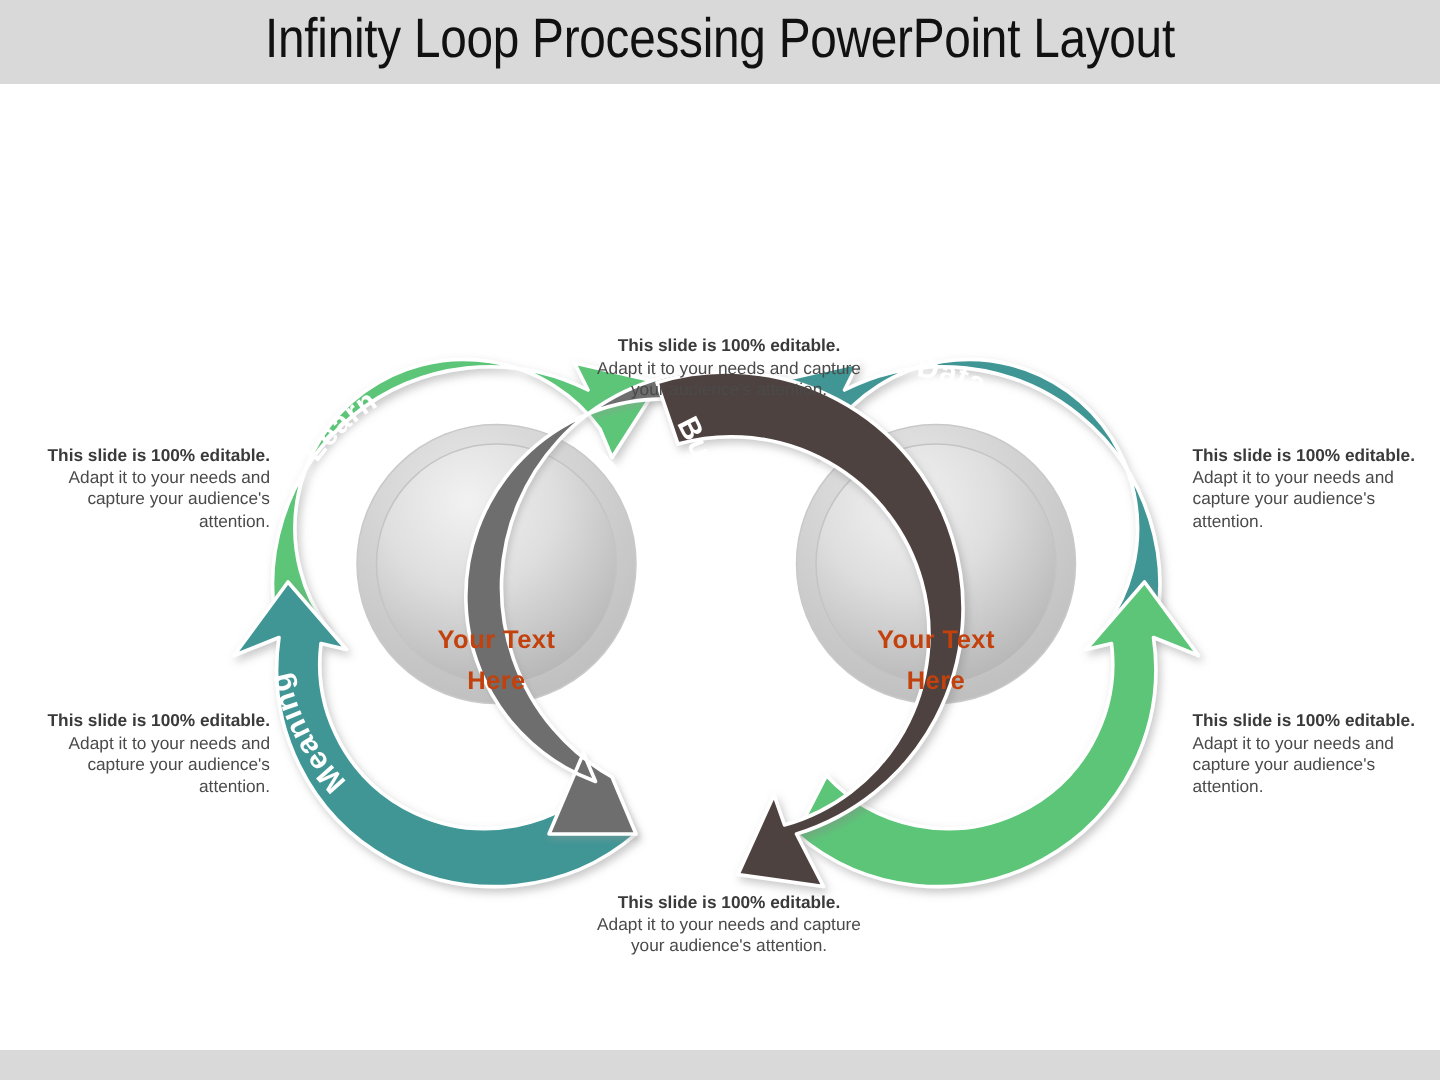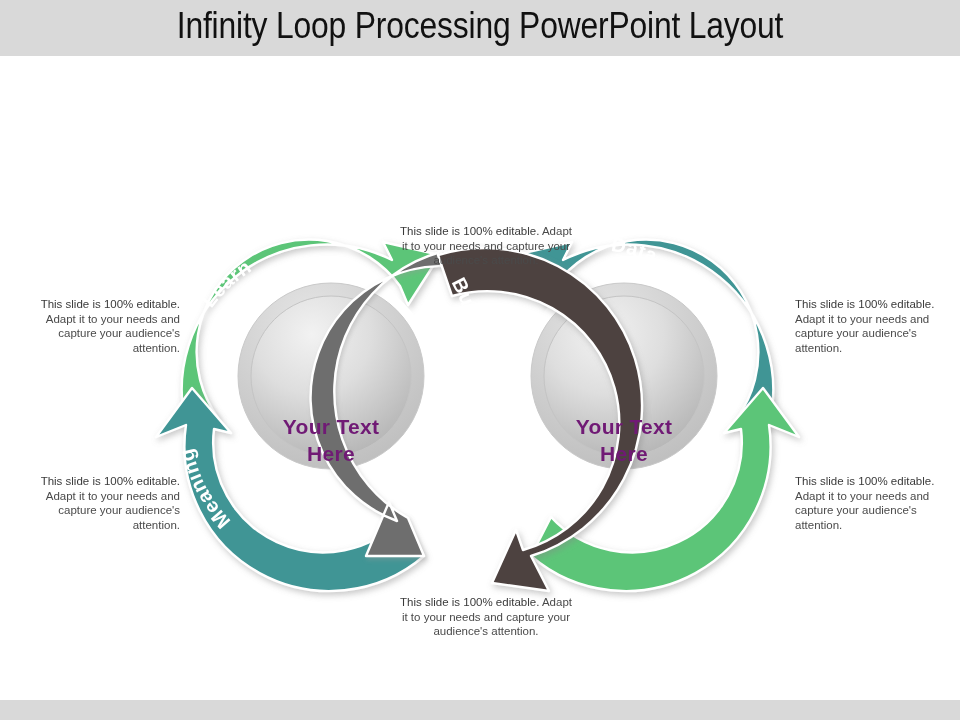--- a/index.html
+++ b/index.html
@@ -57,36 +57,36 @@
   
   .callout {
     position: absolute;
     font-size: 11.5px;
     line-height: 14.6px;
     color: #4a4a4a;
     width: 152px;
   }
   .callout b {
     color: #3a3a3a;
-    font-weight: normal;
+    font-weight: bold;
     margin-top: 36px;
   }
   .c-top     { left: 398px; top: 168px; text-align: center; width: 176px; }
   .c-bottom  { left: 398px; top: 539px; text-align: center; width: 176px; }
   .c-lt      { left:  30px; top: 241px; text-align: right;  width: 150px; }
   .c-lb      { left:  30px; top: 418px; text-align: right;  width: 150px; }
   .c-rt      { left: 795px; top: 241px; text-align: left;   width: 152px; }
   .c-rb      { left: 795px; top: 418px; text-align: left;   width: 152px; }
 
   .center-label {
     position: absolute;
     text-align: center;
-    font-size: 21px;
+    font-size: 17px;
     font-weight: bold;
-    color: #701a75;
+    color: #c2410c;
     line-height: 27px;
     width: 190px;
     letter-spacing: 0.3px;
   }
   .cl-left  { left: 236px; top: 357px; }
   .cl-right { left: 529px; top: 357px; }
 
   .arc-label {
     fill: #ffffff;
     font-family: "Liberation Sans", sans-serif;

